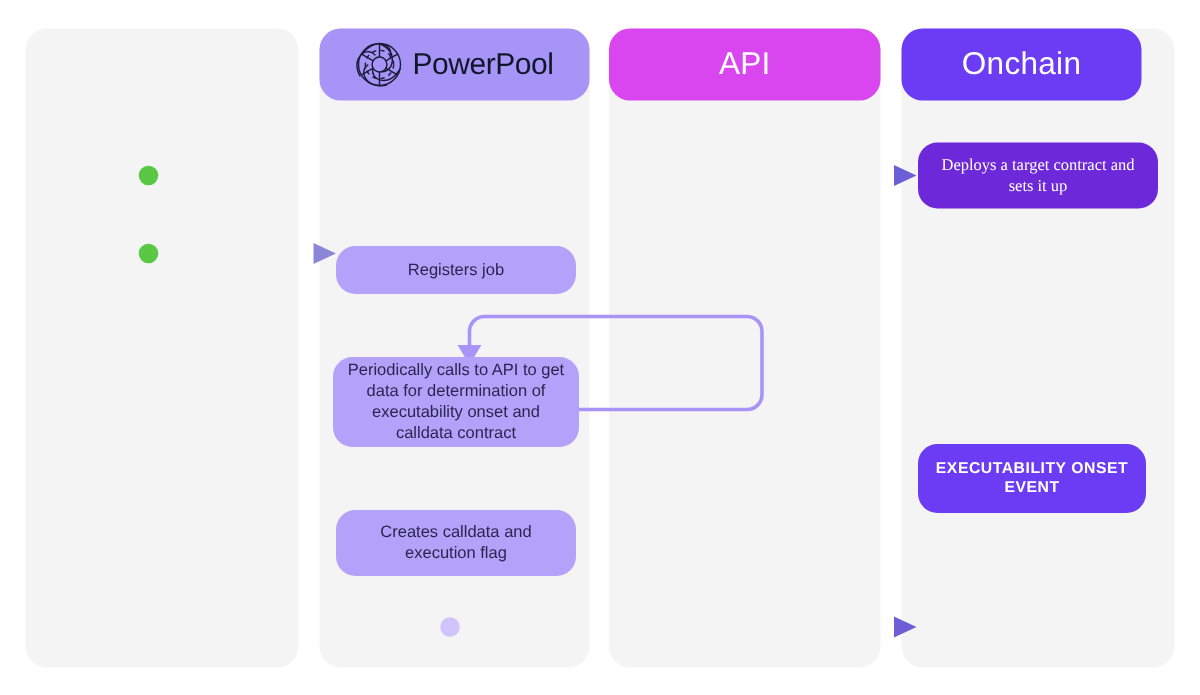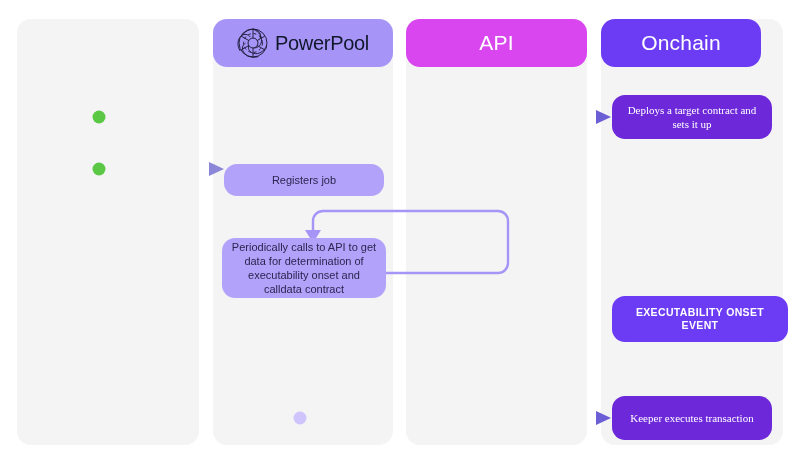--- a/index.html
+++ b/index.html
@@ -72,21 +72,21 @@
   .box-deep { background:#6d28d9; color:#ffffff; font-size:11px;font-family:Liberation Serif, serif; }
   .box-event{
     background:#6c3bf4;color:#ffffff;font-size:10.5px;
     font-weight:700;letter-spacing:.35px;
   }
 
   .b-registers { left:224px; top:164px; width:160px; height:32px; }
   .b-periodic  { left:222px; top:238px; width:164px; height:60px; }
   .b-calldata  { left:224px; top:340px; width:160px; height:44px; }
   .b-deploys   { left:612px; top:95px;  width:160px; height:44px; }
-  .b-event     { left:612px; top:296px; width:176px; height:46px; }
+  .b-event     { left:612px; top:296px; width:152px; height:46px; }
   .b-keeper    { left:612px; top:396px; width:160px; height:44px; }
 
   
   #wires{
     position:absolute;
     left:0; top:0;
     width:800px; height:463px;
     pointer-events:none;
   }
 </style>
@@ -187,18 +187,18 @@
   </div>
 
   <div class="box box-light b-periodic">
     <span>Periodically calls to API to get data for determination of executability onset and calldata contract</span>
   </div>
 
   <div class="box box-event b-event">
     <span>EXECUTABILITY ONSET EVENT</span>
   </div>
 
-
-  <div class="box box-deep b-keeper">
-    <span>Keeper executes transaction</span>
-  </div>
+  <div class="box box-light b-calldata">
+    <span>Creates calldata and execution flag</span>
+  </div>
+
 
 </div>
 
 </body></html>

